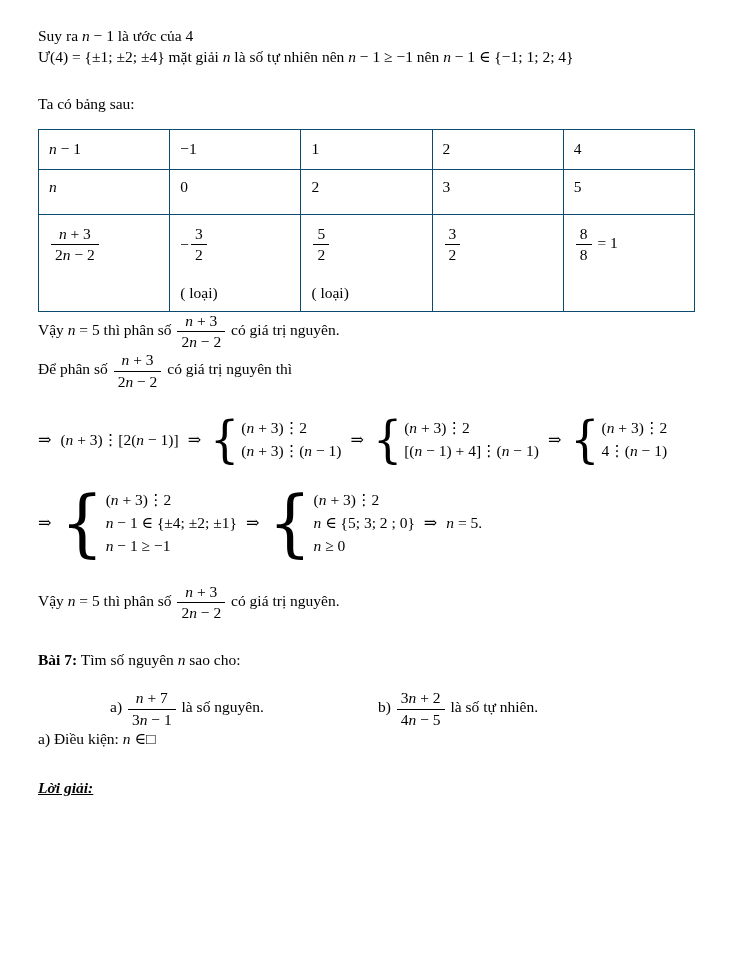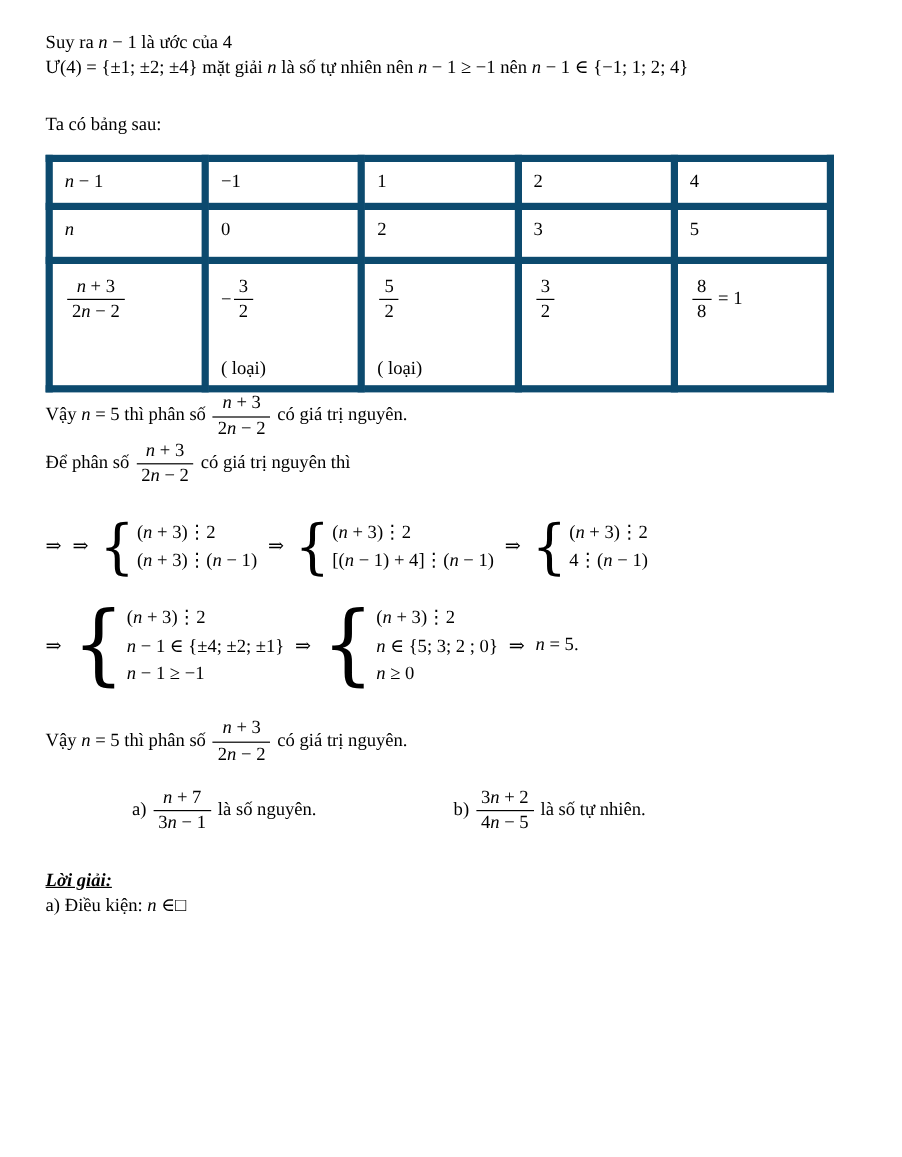--- a/index.html
+++ b/index.html
@@ -14,25 +14,25 @@
   .m i { font-style: italic; }
   .b { font-weight: bold; }
   .u { text-decoration: underline; }
   .it { font-style: italic; }
 
   .frac { display: inline-block; vertical-align: middle; text-align: center; line-height: 1.18; margin: 0 2px; }
   .frac .fr-num { display: block; padding: 0 4px 1px; }
   .frac .fr-den { display: block; border-top: 1px solid #000; padding: 1px 4px 0; }
 
   table.vtable { border-collapse: collapse; margin-top: 14px; width: 657px; table-layout: fixed; }
-  .vtable td { border: 6px solid #0c4a6e; padding: 4px 10px; vertical-align: middle; }
+  .vtable td { border: 1px solid #0c4a6e; padding: 4px 10px; vertical-align: middle; }
   .vtable tr.r1 td { height: 40px; }
   .vtable tr.r2 td { height: 45px; vertical-align: top; padding-top: 8px; }
   .vtable tr.r3 td { height: 97px; vertical-align: top; padding-top: 10px; }
-  .note { display: block; margin-top: 30px; }
+  .note { display: block; margin-top: 20px; }
   .minus { vertical-align: middle; }
 
   .mathline { display: flex; align-items: center; gap: 9px; margin-top: 26px; flex-wrap: nowrap; }
   .cases { display: inline-flex; align-items: center; }
   .brace { font-family: "DejaVu Serif", serif; line-height: 1; transform: scaleY(1.08); display: inline-block; }
   .cases.c2 .brace { font-size: 46px; }
   .cases.c3 .brace { font-size: 68px; }
   .case-col { display: inline-flex; flex-direction: column; gap: 5px; margin-left: 2px; text-align: left; }
   .imp { font-size: 16px; }
 
@@ -91,20 +91,21 @@
   </tbody>
     </table>
 
   <p class="line"><span>Vậy </span><span class="m"><i>n</i> = 5</span><span> thì phân số </span><span class="frac"><span class="fr-num m"><i>n</i> + 3</span><span class="fr-den m">2<i>n</i> − 2</span></span><span> có giá trị nguyên.</span></p>
 
 
   <p class="line"><span>Để phân số </span><span class="frac"><span class="fr-num m"><i>n</i> + 3</span><span class="fr-den m">2<i>n</i> − 2</span></span><span> có giá trị nguyên thì</span></p>
 
   <div class="mathline">
     <span class="imp">⇒</span>
+    <span class="m">(<i>n</i> + 3)⋮[2(<i>n</i> − 1)]</span>
     <span class="imp">⇒</span>
     <span class="cases c2">
         <span class="brace">{</span>
         <span class="case-col">
           <span class="m">(<i>n</i> + 3)⋮2</span>
           <span class="m">(<i>n</i> + 3)⋮(<i>n</i> − 1)</span>
         </span>
       </span>
     <span class="imp">⇒</span>
     <span class="cases c2">
@@ -142,23 +143,24 @@
           <span class="m"><i>n</i> ∈ {5; 3; 2 ; 0}</span>
           <span class="m"><i>n</i> ≥ 0</span>
         </span>
       </span>
     <span class="imp">⇒</span>
     <span class="m"><i>n</i> = 5.</span>
   </div>
 
   <p class="line mt26"><span>Vậy </span><span class="m"><i>n</i> = 5</span><span> thì phân số </span><span class="frac"><span class="fr-num m"><i>n</i> + 3</span><span class="fr-den m">2<i>n</i> − 2</span></span><span> có giá trị nguyên.</span></p>
 
+  <p class="line mt28"><span class="b">Bài 7:</span><span> Tìm số nguyên </span><span class="m"><i>n</i></span><span> sao cho:</span></p>
 
   <div class="twocol">
     <span class="col-a"><span>a) </span><span class="frac"><span class="fr-num m"><i>n</i> + 7</span><span class="fr-den m">3<i>n</i> − 1</span></span><span> là số nguyên.</span></span>
     <span class="col-b"><span>b) </span><span class="frac"><span class="fr-num m">3<i>n</i> + 2</span><span class="fr-den m">4<i>n</i> − 5</span></span><span> là số tự nhiên.</span></span>
   </div>
 
+  <p class="line"><span>a) Điều kiện: </span><span class="m"><i>n</i> ∈</span><span>□</span></p>
+
   <p class="line mt28"><span class="b u it">Lời giải:</span></p>
-
-  <p class="line"><span>a) Điều kiện: </span><span class="m"><i>n</i> ∈</span><span>□</span></p>
 
 </div>
 
 </body></html>

